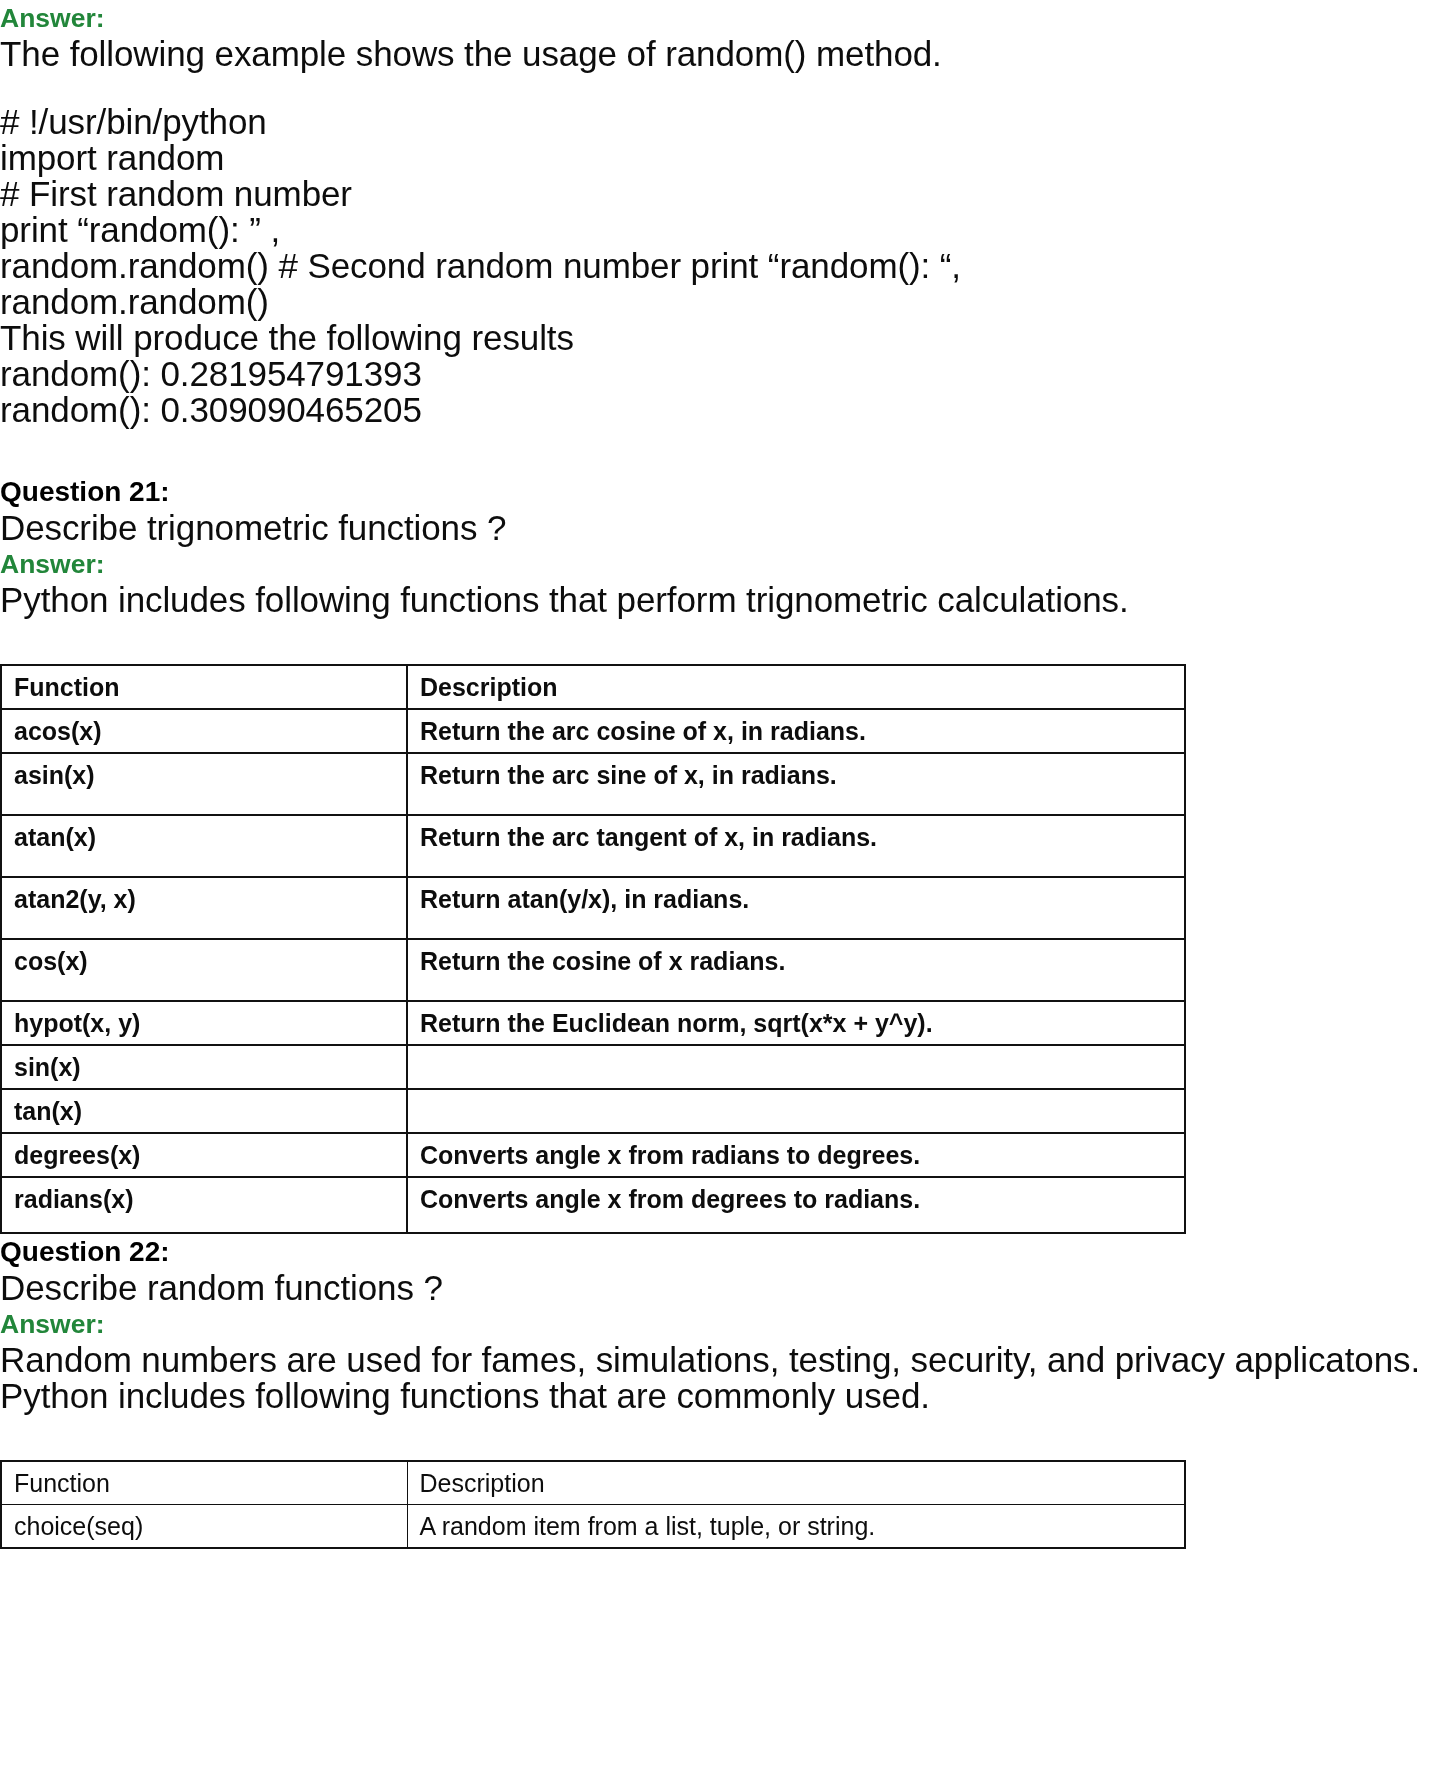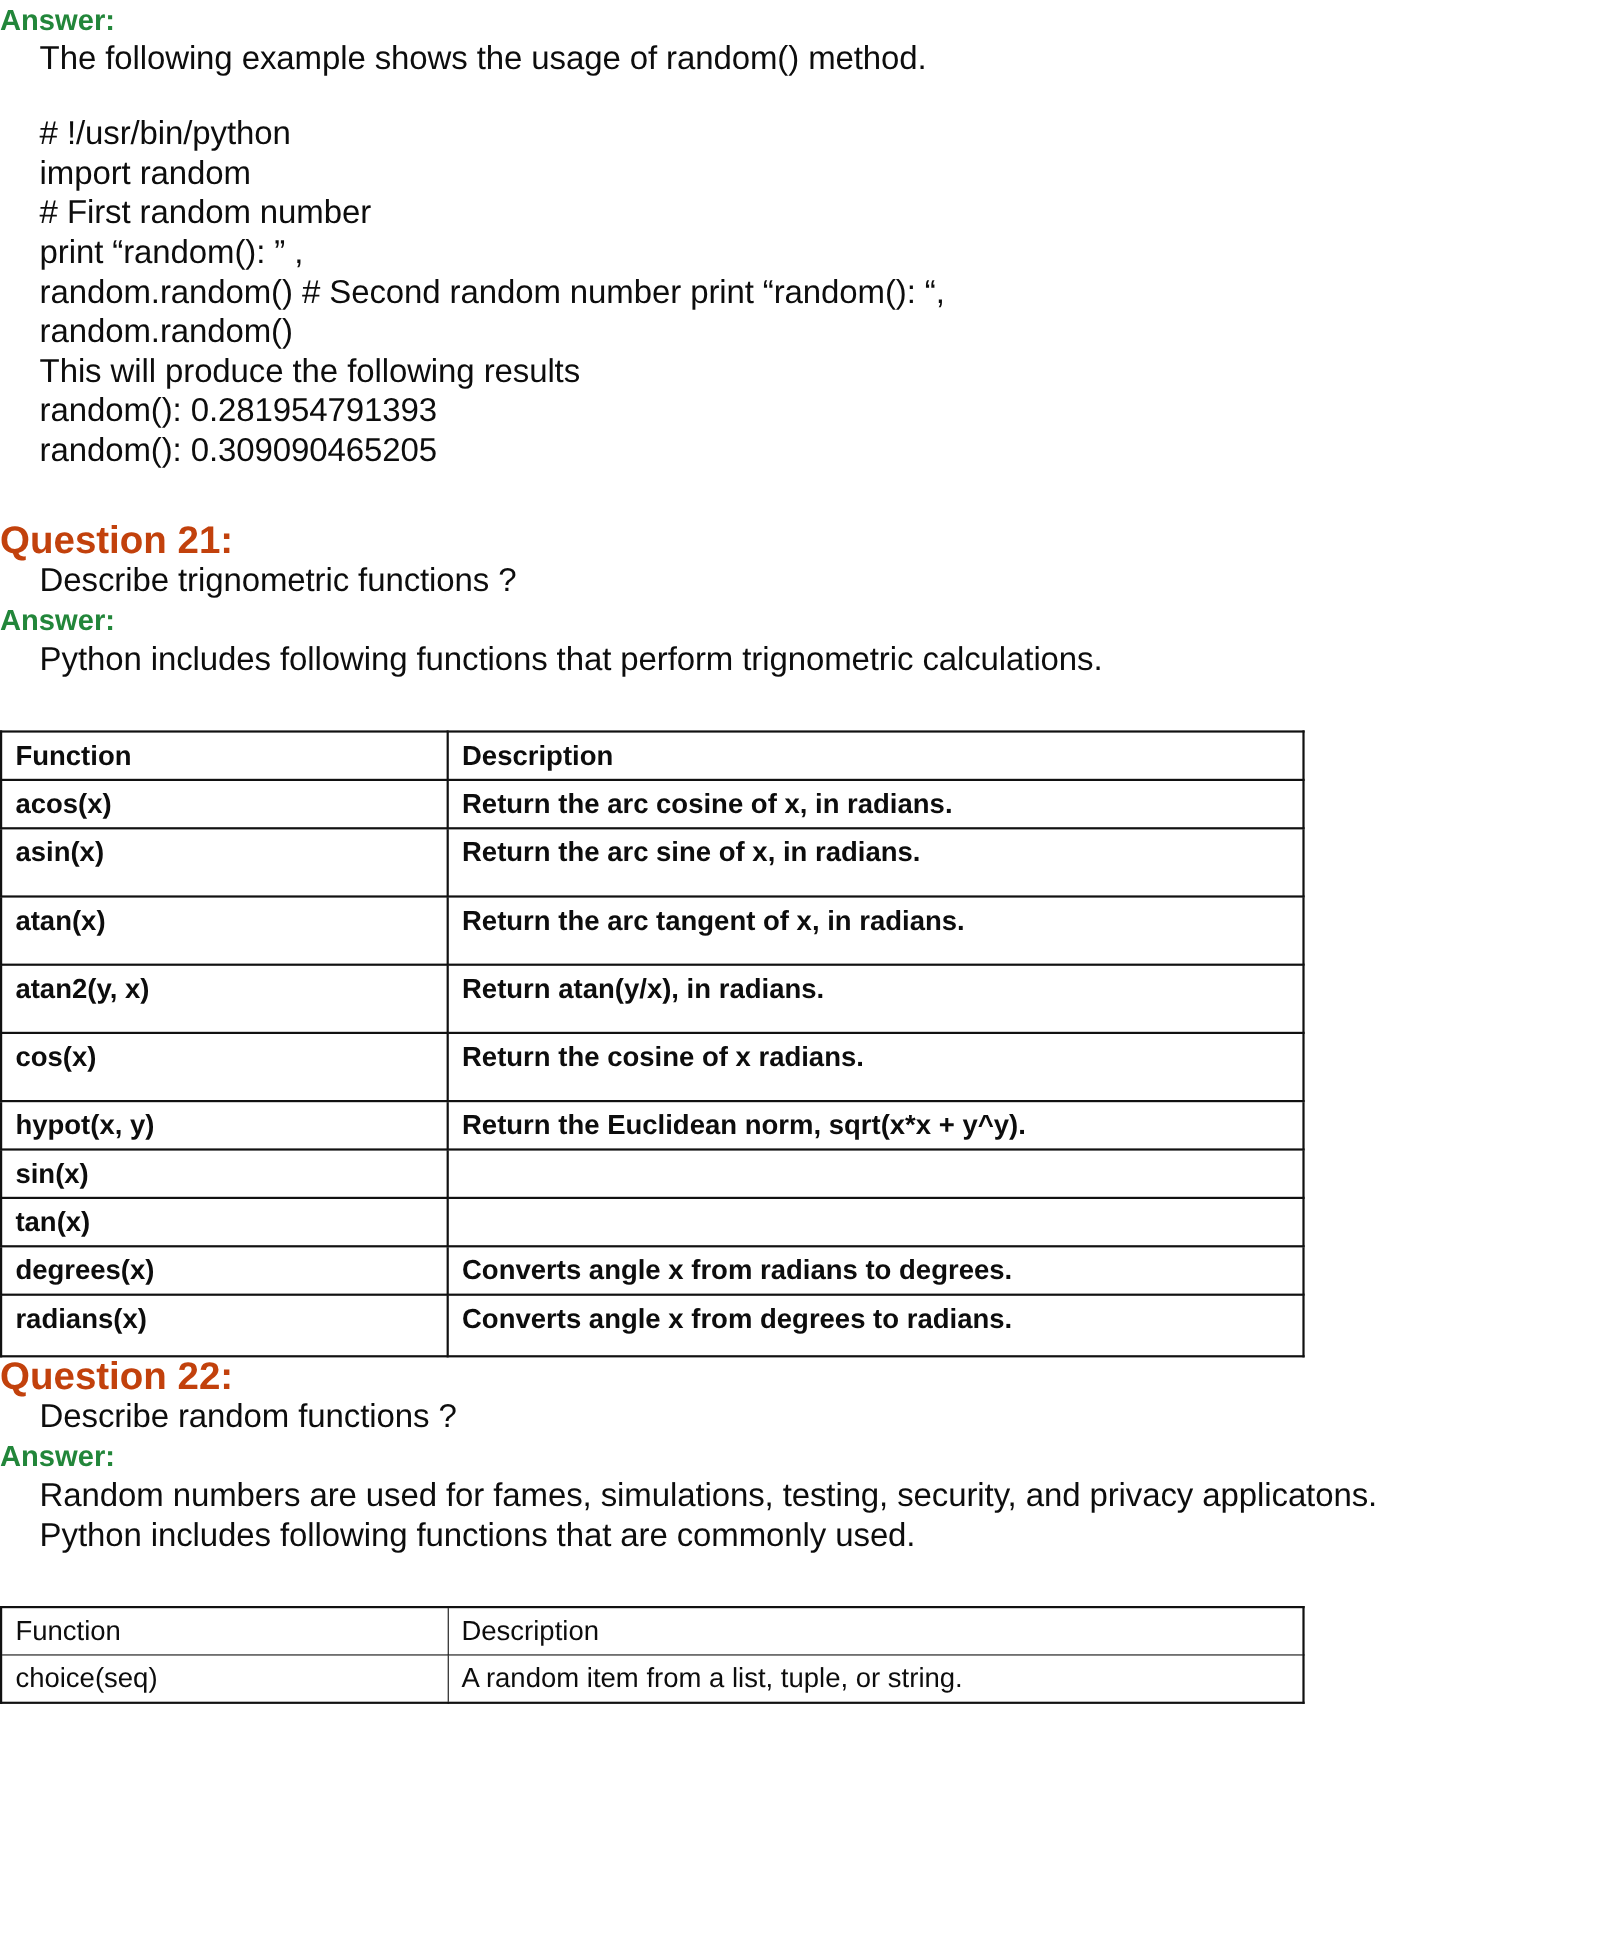--- a/index.html
+++ b/index.html
@@ -16,36 +16,35 @@
     position: relative;
   }
   .page {
     position: relative;
     width: 1452px;
     height: 1779px;
     padding: 0;
     box-sizing: border-box;
   }
   .line {
-    font-size: 30px;
+    font-size: 35px;
     line-height: 36px;
     white-space: pre;
     letter-spacing: -0.1px;
-    padding-left: 36px;
   }
   .answer-head {
     color: #22863a;
     font-weight: bold;
     font-size: 26.5px;
     line-height: 36px;
   }
   .question-head {
-    color: #c2410c;
-    font-weight: bold;
-    font-size: 35px;
+    color: #000000;
+    font-weight: bold;
+    font-size: 28px;
     line-height: 36px;
   }
   .spacer-md { height: 32px; }
   .spacer-lg { height: 46px; }
 
   
   table.doc-table {
     border-collapse: collapse;
     table-layout: fixed;
     font-size: 25px;

